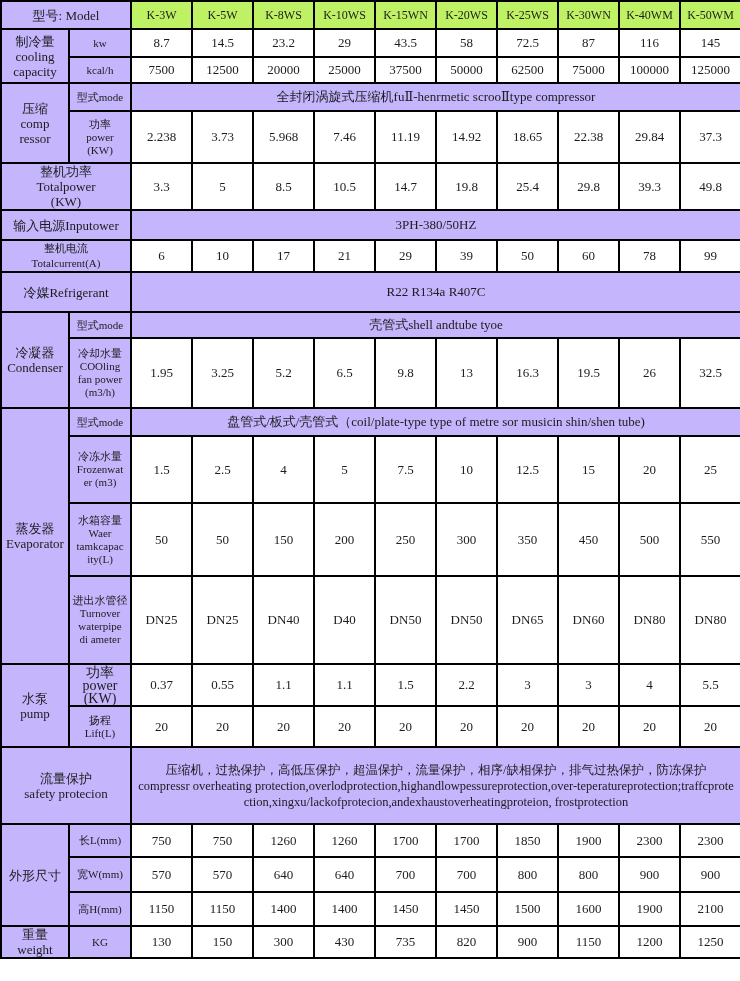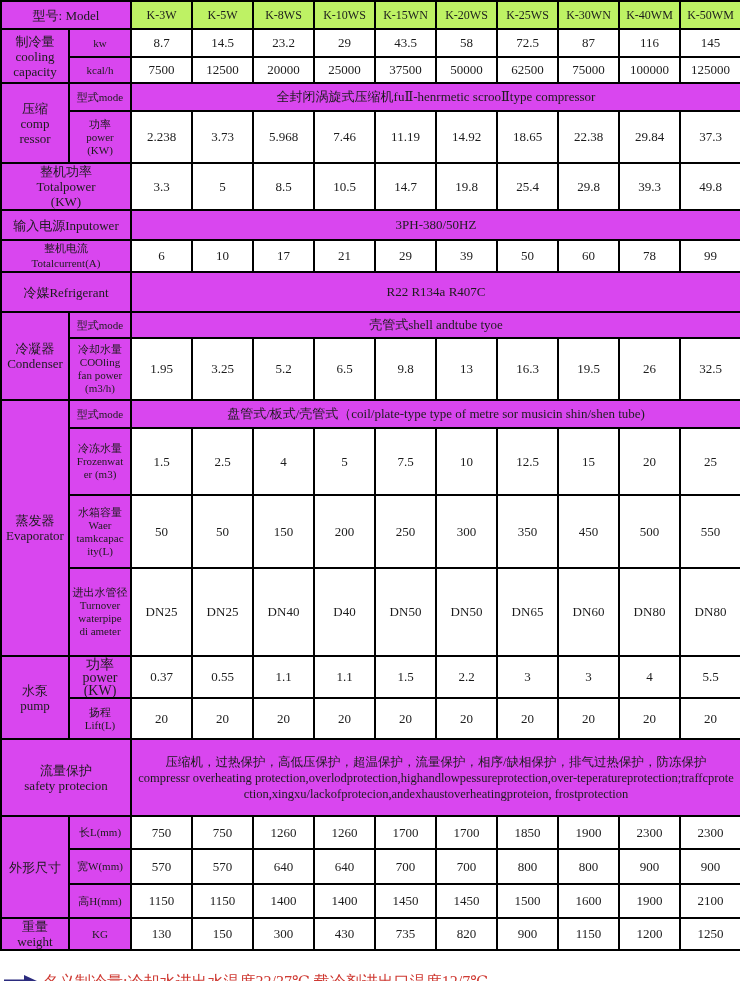--- a/index.html
+++ b/index.html
@@ -1,20 +1,20 @@
 <!DOCTYPE html>
 <html><head>
 <meta charset="utf-8">
 <style>
   html,body{margin:0;padding:0;background:#fff;}
   body{width:740px;font-family:"Liberation Serif","DejaVu Serif",serif;color:#1c1c1c;}
   table{border-collapse:collapse;table-layout:fixed;width:740px;}
   td,th{border:2px solid #000;padding:0 2px;text-align:center;vertical-align:middle;
         overflow:hidden;font-weight:normal;}
-  .blue{background:#d946ef;}
+  .blue{background:#c4b5fd;}
   .pre{white-space:pre-line;}
   .grp{font-size:13px;line-height:15px;}
   .sub{font-size:11px;line-height:13px;}
   .full{font-size:13px;line-height:15px;}
   .val{font-size:13px;background:#fff;}
   .spantxt{font-size:13px;}
   .safety{font-size:12.5px;line-height:16px;word-break:break-all;padding:2px 6px;}
   th.model{font-size:12px;background:#bef264;}
   .notes{padding:4px 0 0 4px;}
   .note-line{display:flex;align-items:center;gap:5px;height:20px;margin-top:16px;}
@@ -151,21 +151,21 @@
     <td class="blue spantxt" colspan="10">R22 R134a R407C</td>
   </tr>
 
   <tr style="height:26px">
     <td class="blue grp pre" rowspan="2">冷凝器
 Condenser</td>
     <td class="blue sub pre">型式mode</td>
     <td class="blue spantxt" colspan="10">壳管式shell andtube tyoe</td>
   </tr>
 
-  <tr style="height:62px">
+  <tr style="height:70px">
     <td class="blue sub pre">冷却水量
 COOling
 fan power
 (m3/h)</td>
     <td class="val">1.95</td>
     <td class="val">3.25</td>
     <td class="val">5.2</td>
     <td class="val">6.5</td>
     <td class="val">9.8</td>
     <td class="val">13</td>

